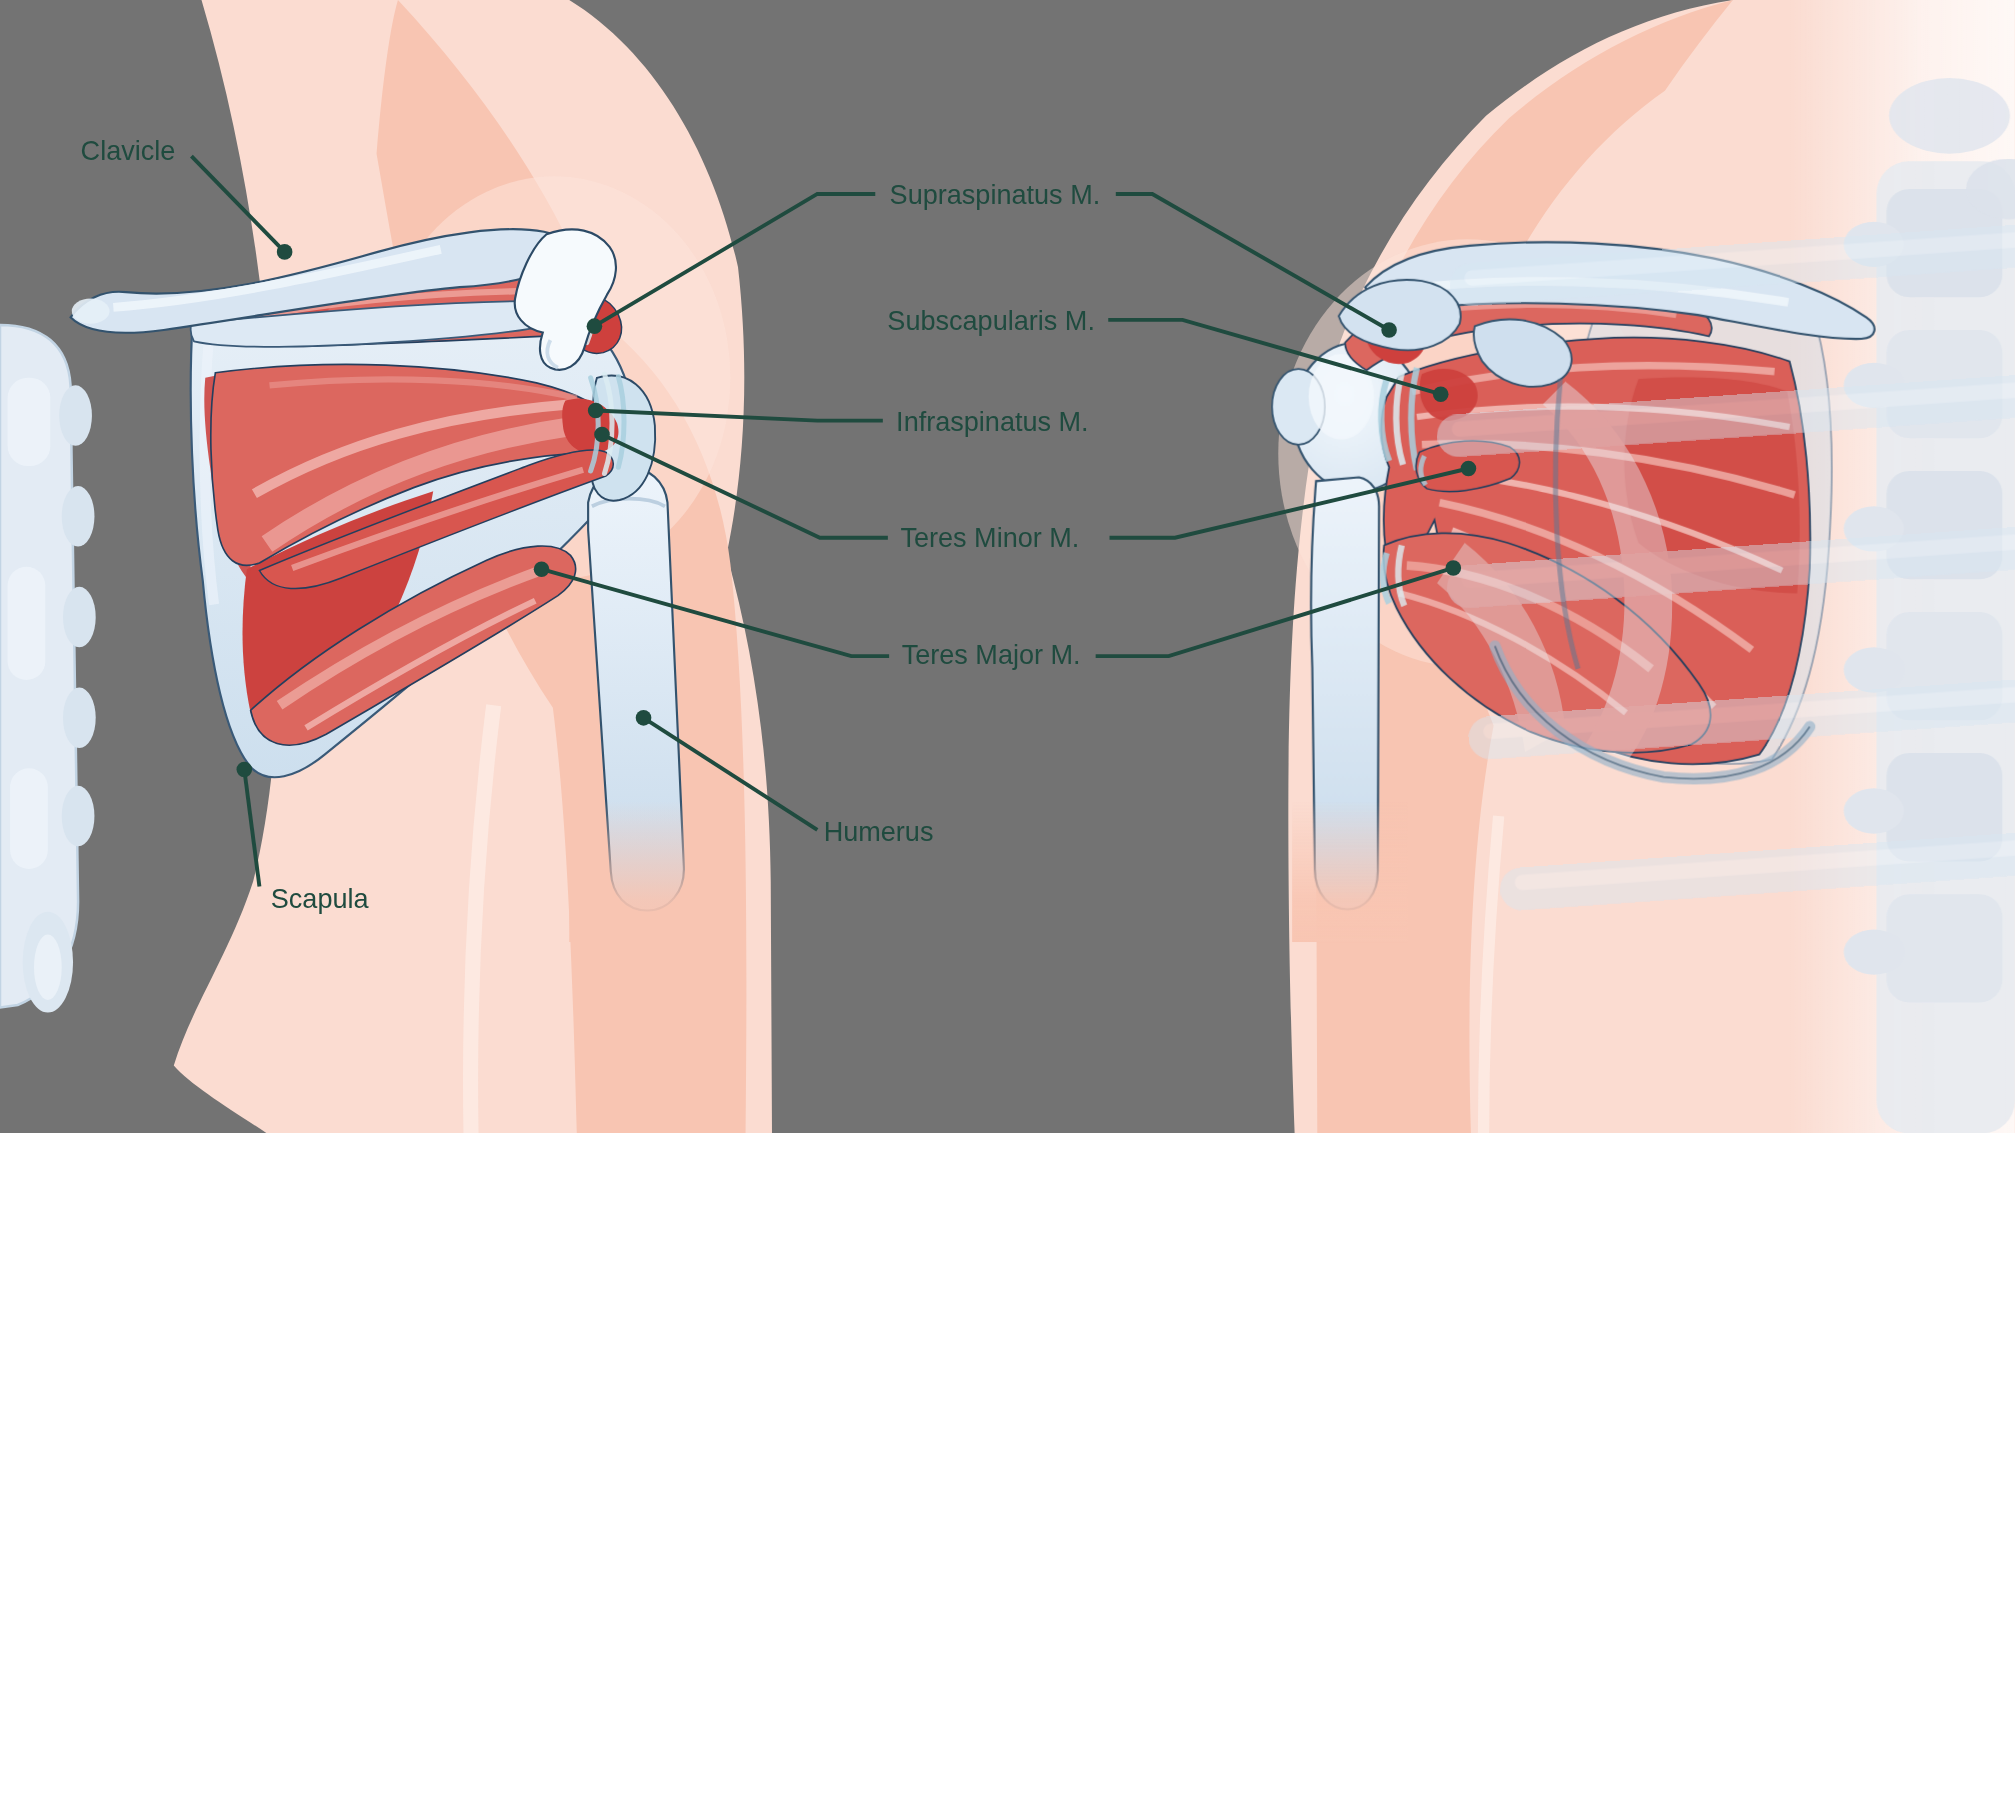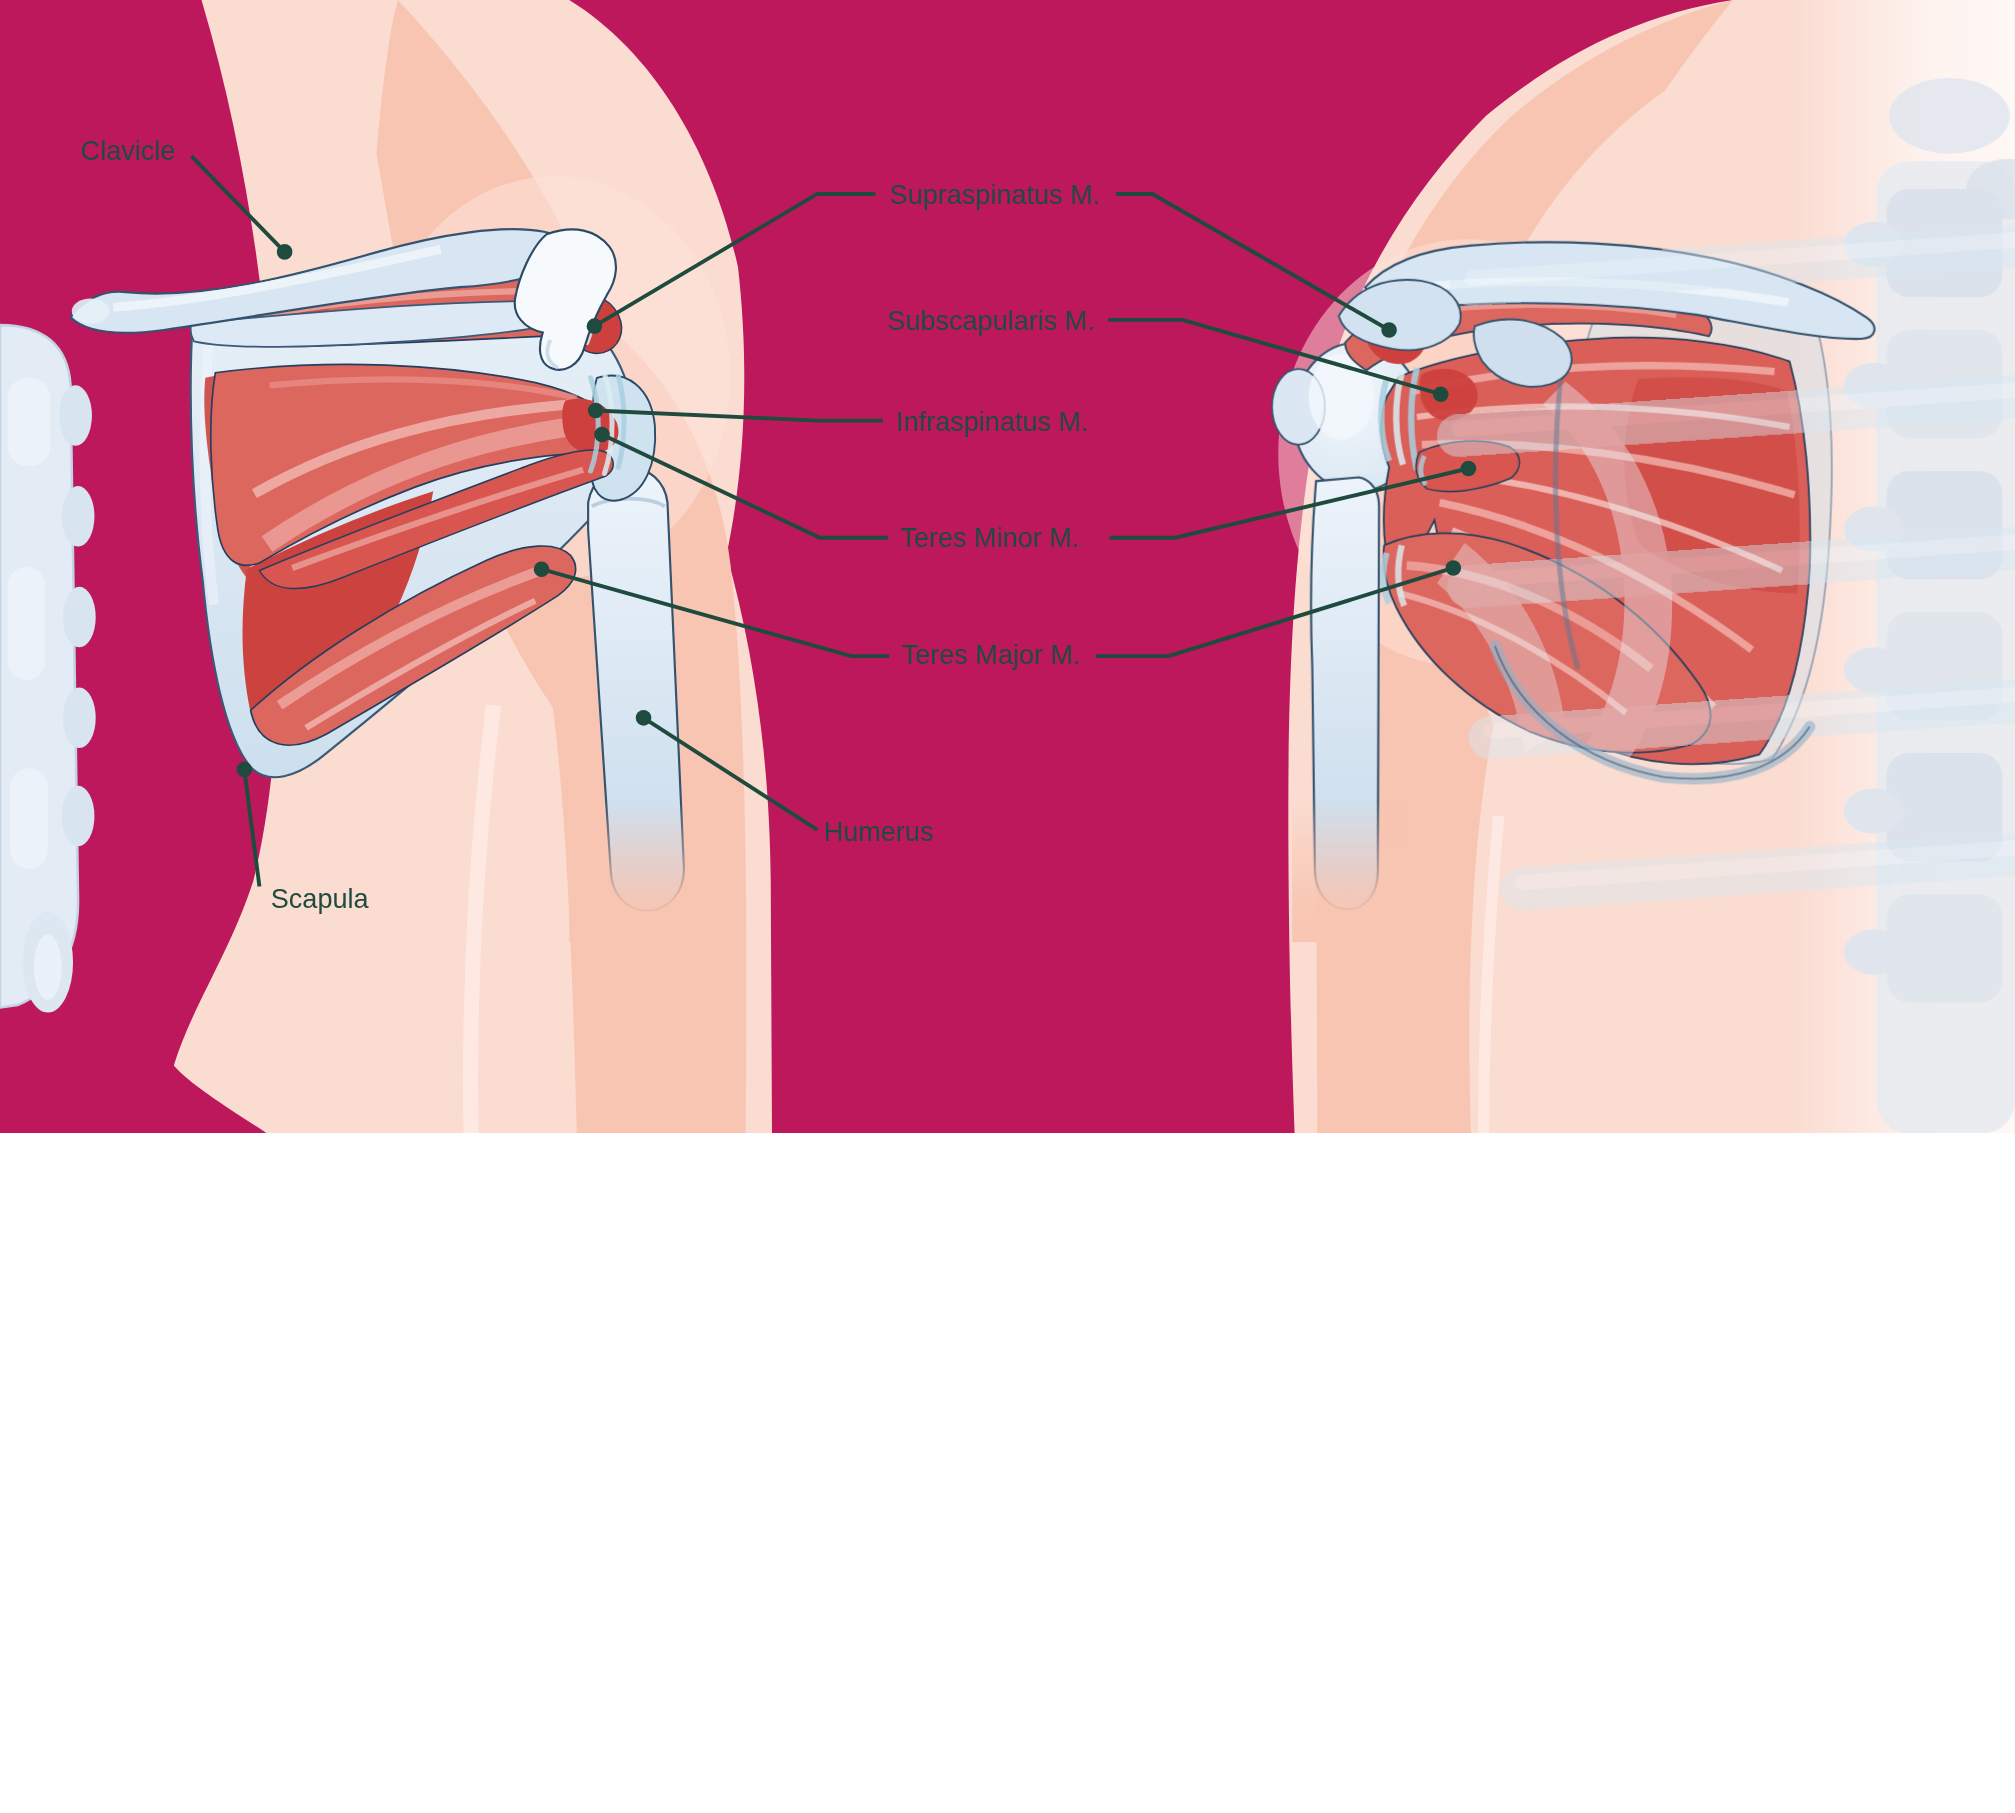--- a/index.html
+++ b/index.html
@@ -1,16 +1,16 @@
 <!DOCTYPE html>
 <html style="font-size:6.4px"><head>
 <meta charset="utf-8">
 <style>
   html,body{margin:0;padding:0;background:#ffffff;}
-  .stage{width:100vw;max-width:100%;aspect-ratio:16/9;overflow:hidden;background:#be185d;}
+  .stage{width:100vw;max-width:100%;aspect-ratio:16/9;overflow:hidden;background:#737373;}
   svg{display:block;width:100%;height:100%;}
   .lbl{
     font-family:"Liberation Sans", sans-serif;
     font-size:21.5px;
     fill:#1f4b3f;
     user-select:none;
   }
 </style>
 </head>
 <body>

